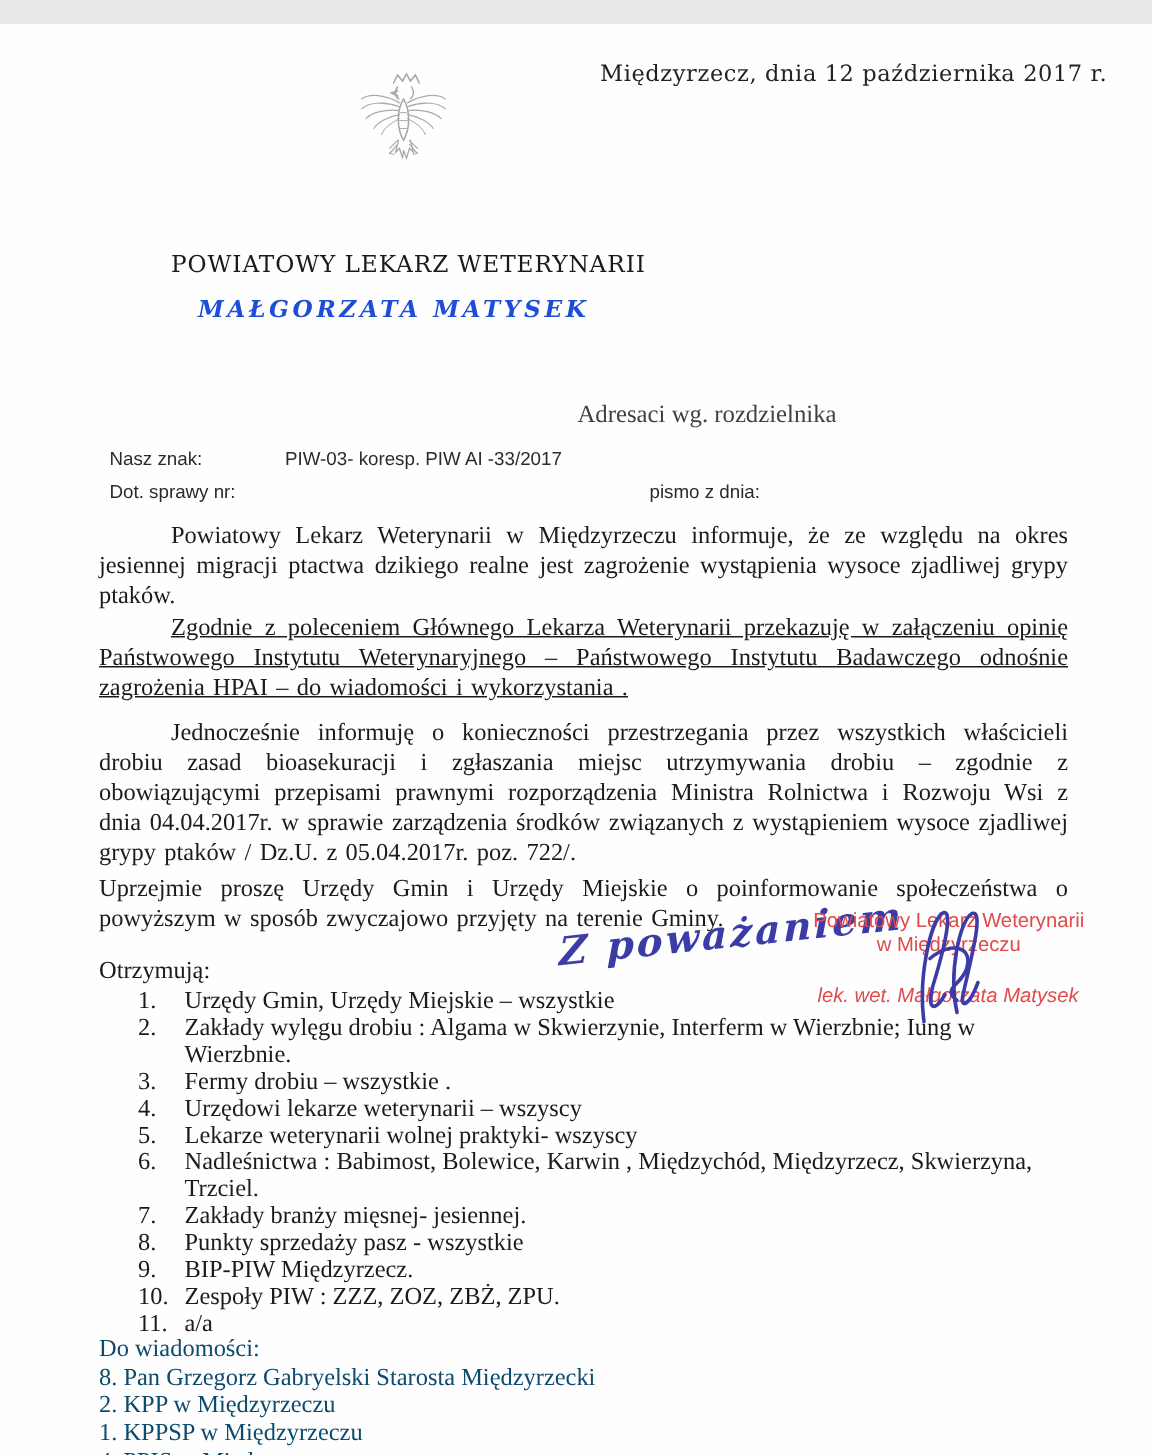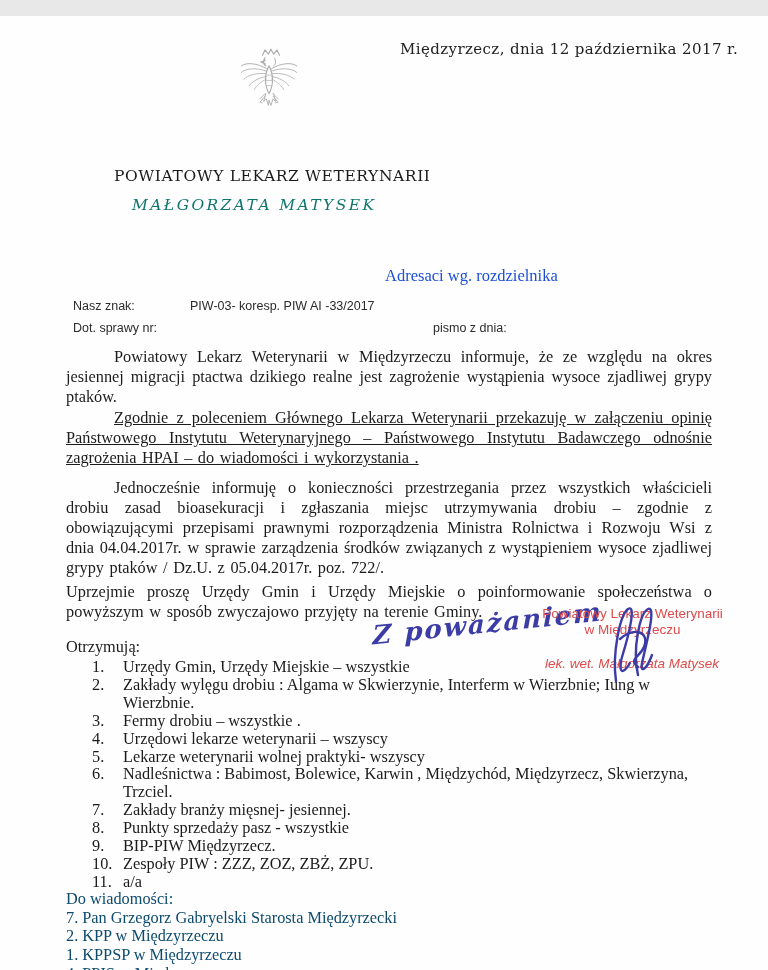--- a/index.html
+++ b/index.html
@@ -31,26 +31,26 @@
   }
   .hdr-office{
     position:absolute;top:151px;left:114px;
     font-family:"DejaVu Serif", serif;
     font-size:15.5px;letter-spacing:0.6px;color:#1a1a1a;
     white-space:nowrap;
   }
   .hdr-officer{
     position:absolute;top:180px;left:132px;
     font-family:"DejaVu Serif", serif;
-    font-weight:normal;font-style:italic;font-size:15.5px;letter-spacing:2.4px;color:#0f766e;
+    font-weight:bold;font-style:italic;font-size:15.5px;letter-spacing:2.4px;color:#1d4ed8;
     white-space:nowrap;
   }
   .addressee{
     position:absolute;top:250px;left:385px;
-    font-size:16.5px;color:#1d4ed8;white-space:nowrap;
+    font-size:16.5px;color:#404040;white-space:nowrap;
   }
   
   .ref{font-family:"Liberation Sans", sans-serif;font-size:12.5px;color:#2b2b2b;position:absolute;white-space:nowrap;}
   .ref-nasz-label{top:283px;left:73px;}
   .ref-nasz-value{top:283px;left:190px;}
   .ref-dot-label{top:305px;left:73px;}
   .ref-pismo-label{top:305px;left:385px;padding-left:48px;}
   
   .para{
     position:absolute;left:66px;width:646px;
@@ -178,19 +178,19 @@
     <li><span class="num">6.</span><span>Nadleśnictwa : Babimost, Bolewice, Karwin , Międzychód, Międzyrzecz, Skwierzyna, Trzciel.</span></li>
     <li><span class="num">7.</span><span>Zakłady branży mięsnej- jesiennej.</span></li>
     <li><span class="num">8.</span><span>Punkty sprzedaży pasz - wszystkie</span></li>
     <li><span class="num">9.</span><span>BIP-PIW Międzyrzecz.</span></li>
     <li><span class="num">10.</span><span>Zespoły PIW : ZZZ, ZOZ, ZBŻ, ZPU.</span></li>
     <li><span class="num">11.</span><span>a/a</span></li>
   </ol>
 
   <div class="cc-block">
     <div>Do wiadomości:</div>
-    <div>7. Pan Grzegorz Gabryelski Starosta Międzyrzecki</div>
+    <div>8. Pan Grzegorz Gabryelski Starosta Międzyrzecki</div>
     <div>2. KPP w Międzyrzeczu</div>
     <div>1. KPPSP w Międzyrzeczu</div>
     <div>4. PPIS w Międzyrzeczu</div>
   </div>
 
 </div>
 
 </body></html>

